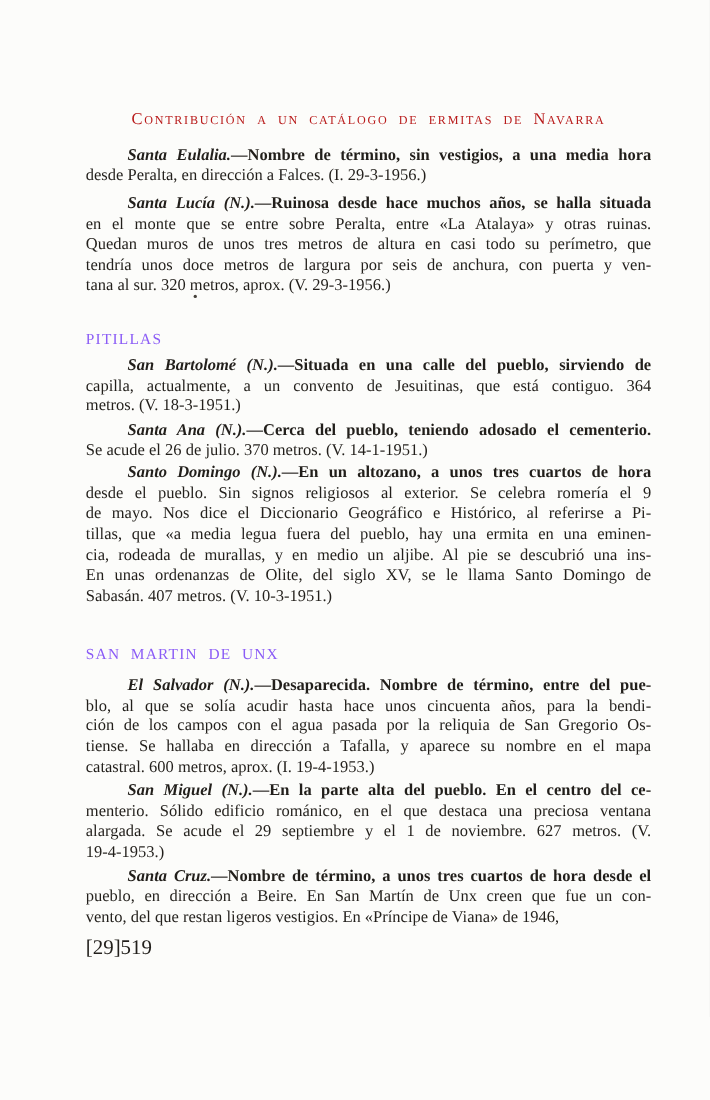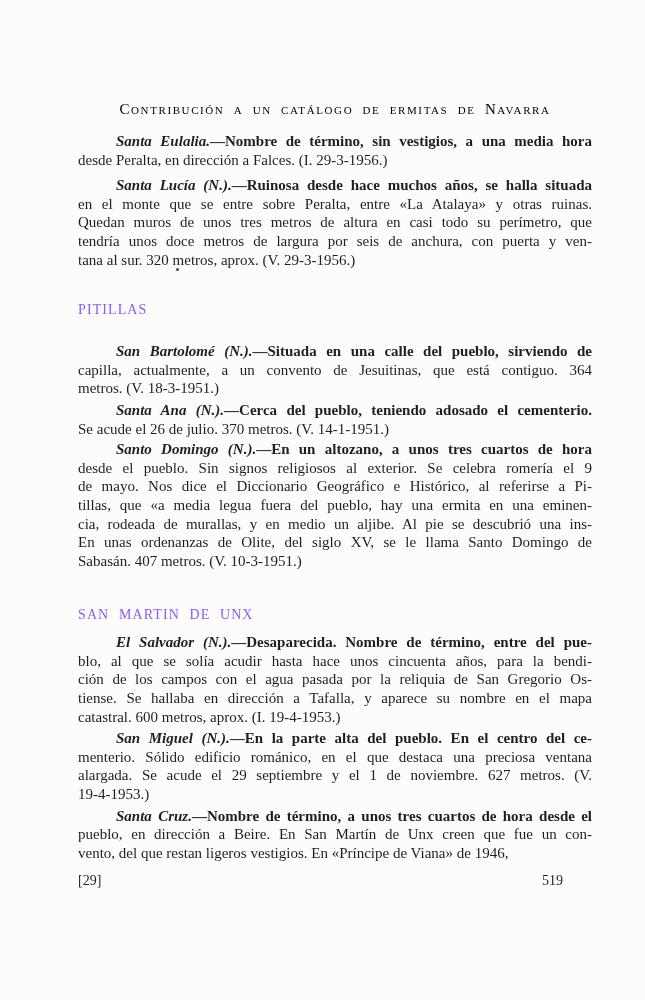--- a/index.html
+++ b/index.html
@@ -23,21 +23,21 @@
     width: 514px;
   }
   .run-head {
     margin-top: 100px;
     text-align: center;
     font-variant: small-caps;
     font-size: 15px;
     line-height: 19px;
     letter-spacing: 1.6px;
     word-spacing: 4px;
-    color: #000000;
+    color: #b91c1c;
   }
   .sec-head {
     font-weight: normal;
     font-size: 14px;
     line-height: 18px;
     letter-spacing: 1.1px;
     word-spacing: 5px;
     color: #8b5cf6;
   }
   .para { margin: 0; }
@@ -46,24 +46,24 @@
     line-height: 18.6px;
     text-align: justify;
     text-align-last: justify;
   }
   .line.end { text-align-last: left; }
   .line.indent { text-indent: 38px; font-weight: bold; }
   .lead { font-style: italic; }
   .rest { font-style: normal; }
   .footer {
     display: flex;
-    justify-content: space-between;
+    justify-content: flex-start;
     padding-right: 29px;
     margin-top: 9px;
-    font-size: 14px;
+    font-size: 19px;
     line-height: 19px;
   }
   .artifact-dot {
     position: absolute;
     left: 176px;
     top: 268px;
     width: 3px;
     height: 3px;
     border-radius: 50%;
     background: #45403a;
@@ -85,21 +85,21 @@
     <div class="para" style="margin-top:7px">
       <div class="line indent"><em class="lead">Santa Lucía (N.).</em><span class="rest">—Ruinosa desde hace muchos años, se halla situada</span></div>
       <div class="line">en el monte que se entre sobre Peralta, entre «La Atalaya» y otras ruinas.</div>
       <div class="line">Quedan muros de unos tres metros de altura en casi todo su perímetro, que</div>
       <div class="line">tendría unos doce metros de largura por seis de anchura, con puerta y ven-</div>
       <div class="line end">tana al sur. 320 metros, aprox. (V. 29-3-1956.)</div>
     </div>
 
     <div class="sec-head" style="margin-top:32px">PITILLAS</div>
 
-    <div class="para" style="margin-top:23px">
+    <div class="para" style="margin-top:4px">
       <div class="line indent"><em class="lead">San Bartolomé (N.).</em><span class="rest">—Situada en una calle del pueblo, sirviendo de</span></div>
       <div class="line">capilla, actualmente, a un convento de Jesuitinas, que está contiguo. 364</div>
       <div class="line end">metros. (V. 18-3-1951.)</div>
     </div>
 
     <div class="para" style="margin-top:3px">
       <div class="line indent"><em class="lead">Santa Ana (N.).</em><span class="rest">—Cerca del pueblo, teniendo adosado el cementerio.</span></div>
       <div class="line end">Se acude el 26 de julio. 370 metros. (V. 14-1-1951.)</div>
     </div>
 

